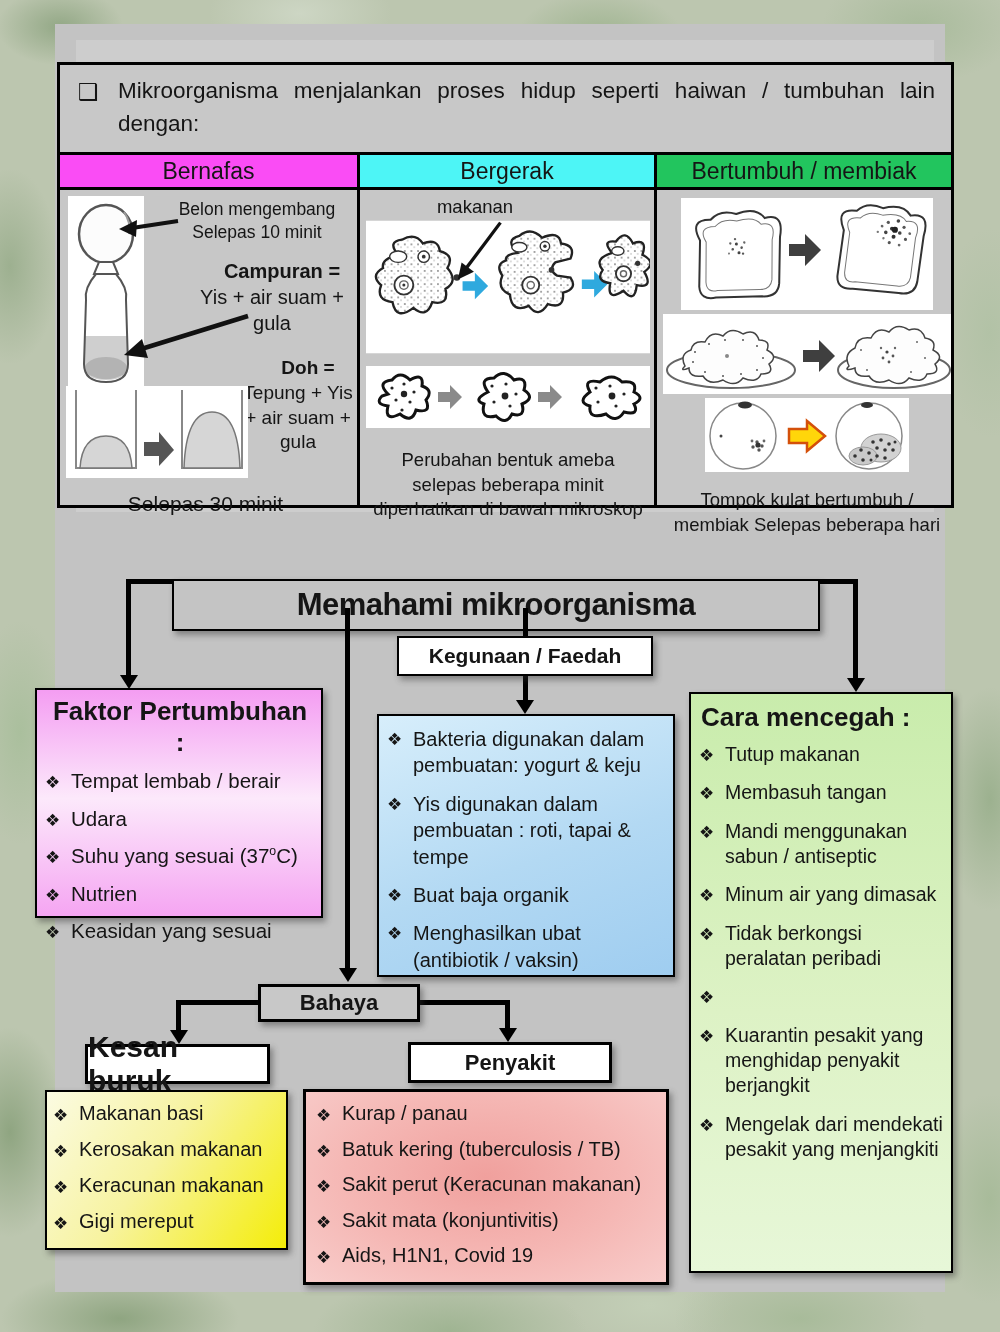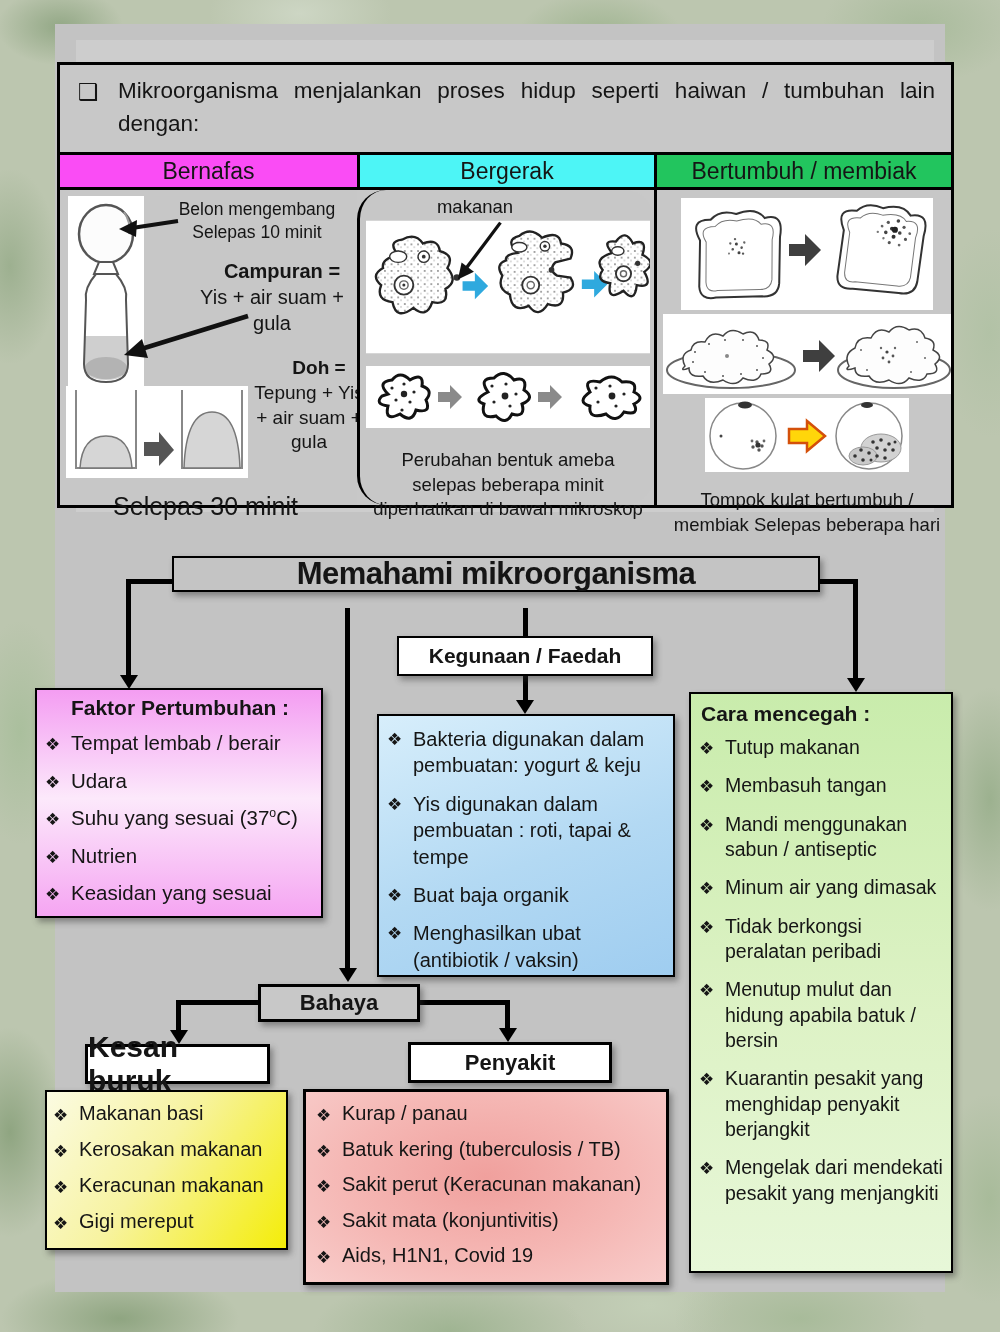--- a/index.html
+++ b/index.html
@@ -30,50 +30,50 @@
   .toptable{position:absolute;left:57px;top:62px;width:897px;border:3px solid #000;background:#c8c8c8;}
   .intro-row{position:relative;min-height:78px;padding:10px 16px 12px 58px;font-size:22.5px;line-height:1.45;text-align:justify;}
   .intro-glyph{position:absolute;left:18px;top:11px;font-size:23px;}
   .hdr-row,.body-row{display:flex;border-top:3px solid #000;}
   .hdr-cell{height:32px;display:flex;align-items:center;justify-content:center;font-size:23px;}
   .hdr-cell.c1{width:297px;background:#fa4cf5;}
   .hdr-cell.c2{width:297px;background:#4df5f6;border-left:3px solid #000;}
   .hdr-cell.c3{width:297px;background:#22c55e;border-left:3px solid #000;}
   .body-cell{position:relative;height:315px;background:#c7c7c7;}
   .body-cell.c1{width:297px;}
-  .body-cell.c2{width:297px;border-left:3px solid #000;border-radius:29px;}
+  .body-cell.c2{width:297px;border-left:3px solid #000;}
   .body-cell.c3{width:297px;border-left:3px solid #000;}
   .cap{position:absolute;text-align:center;font-size:18.5px;line-height:1.32;margin-top:12px;}
   .note{position:absolute;text-align:center;font-size:17.5px;line-height:1.3;}
   .bword{font-weight:bold;margin-left:20px;}
 
   
   .fbox{position:absolute;border:2px solid #000;}
   .shadow{box-shadow:3px 4px 6px rgba(50,50,50,.45);}
-  .title-box{position:absolute;left:172px;top:556px;width:648px;height:36px;background:#c4c4c4;
+  .title-box{position:absolute;left:172px;top:579px;width:648px;height:52px;background:#c4c4c4;
     border:2.5px solid #000;display:flex;align-items:center;justify-content:center;
     font-size:31px;font-weight:bold;letter-spacing:-0.5px;}
   .label-box{position:absolute;background:#fff;border:2.5px solid #000;display:flex;align-items:center;justify-content:center;font-weight:bold;}
   .kegunaan-box{left:397px;top:636px;width:256px;height:40px;font-size:21px;}
   .bahaya-box{left:258px;top:984px;width:162px;height:38px;background:#c8c8c8;border-width:3px;font-size:22px;}
   .kesan-box{left:85px;top:1044px;width:185px;height:40px;border-width:3px;font-size:30px;}
   .penyakit-box{left:408px;top:1042px;width:204px;height:41px;border-width:3px;font-size:22px;}
 
   .pink-box{left:35px;top:688px;width:288px;height:230px;padding:4px 8px;
     background:linear-gradient(180deg,#f49df2 0%,#fce9fb 48%,#f5a5f2 100%);}
   .blue-box{left:377px;top:714px;width:298px;height:263px;padding:10px 8px;border-width:2.5px;
     background:linear-gradient(160deg,#d7eefb 0%,#b3d9f3 55%,#9fcdf0 100%);}
   .green-box{left:689px;top:692px;width:264px;height:581px;padding:6px 8px;
     background:linear-gradient(180deg,#c9ecac 0%,#ddf2c5 55%,#e7f7d8 100%);}
   .yellow-box{left:45px;top:1090px;width:243px;height:160px;padding:10px 6px;
     background:linear-gradient(305deg,#f4ed08 0%,#f7f3a0 55%,#fbfbe2 100%);}
   .red-box{left:303px;top:1089px;width:366px;height:196px;padding:10px 10px;border-width:3px;
     background:radial-gradient(ellipse at 50% 45%,#f0a09d 0%,#f5b7b4 55%,#f8cdcb 100%);}
 
-  .box-title{font-weight:bold;font-size:21px;margin:2px 0 9px 2px;}
+  .box-title{font-weight:bold;font-size:26px;margin:2px 0 9px 2px;}
   .pink-box .box-title{text-align:center;margin-bottom:11px;}
   .li{display:flex;align-items:flex-start;}
   .li .b{flex:0 0 26px;font-size:17px;padding-top:3px;}
   .li .t{flex:1;}
   .pink-box .li{margin-bottom:13.5px;font-size:20.5px;}
   .blue-box .li{margin-bottom:12px;font-size:20px;line-height:1.32;}
   .green-box .li{margin-bottom:13px;font-size:19.5px;line-height:1.3;}
   .yellow-box .li{margin-bottom:12px;font-size:20px;}
   .red-box .li{margin-bottom:11.5px;font-size:20px;}
   .sup{font-size:60%;vertical-align:super;}
@@ -118,33 +118,33 @@
           <polygon points="3,13 21,4 20,21" fill="#111"></polygon>
         </svg>
         <div class="note" style="left:128px;top:68px;width:168px;font-size:20px;line-height:1.3">
           <span class="bword">Campuran =</span><br>
           <span>Yis + air suam + gula</span>
         </div>
         <svg style="position:absolute;left:56px;top:118px" width="140" height="56" viewBox="0 0 140 56">
           <line x1="132" y1="8" x2="22" y2="42" stroke="#111" stroke-width="4.5"></line>
           <polygon points="8,47 26,31 32,50" fill="#111"></polygon>
         </svg>
-        <div class="note" style="left:190px;top:166px;width:118px;font-size:19px;line-height:1.3">
+        <div class="note" style="left:179px;top:166px;width:118px;font-size:19px;line-height:1.3">
           <span class="bword">Doh =</span><br>
           <span>Tepung + Yis + air suam + gula</span>
         </div>
         <svg style="position:absolute;left:6px;top:196px" width="182" height="92" viewBox="0 0 182 92">
           <rect width="182" height="92" fill="#ffffff"></rect>
           <path d="M10,4 L10,82 L70,82 L70,4" fill="none" stroke="#888" stroke-width="2"></path>
           <path d="M14,82 Q16,50 40,50 Q64,50 66,82 Z" fill="#d6d6d6" stroke="#777" stroke-width="1.5"></path>
           <polygon points="78,56 93,56 93,46 108,64 93,80 93,70 78,70" fill="#555"></polygon>
           <path d="M116,4 L116,82 L176,82 L176,4" fill="none" stroke="#888" stroke-width="2"></path>
           <path d="M118,82 Q120,26 146,26 Q172,26 174,82 Z" fill="#d6d6d6" stroke="#777" stroke-width="1.5"></path>
         </svg>
-        <div class="cap" style="left:28px;top:288px;width:235px;font-size:25px">Selepas 30 minit</div>
+        <div class="cap" style="left:28px;top:288px;width:235px;font-size:21px">Selepas 30 minit</div>
       </div>
 
       <div class="body-cell c2">
         <div class="note" style="left:40px;top:5px;width:150px;font-size:18.5px">makanan</div>
         <svg style="position:absolute;left:6px;top:30px" width="284" height="134" viewBox="0 0 300 140">
           <defs>
             <pattern id="pd1" width="7" height="7" patternUnits="userSpaceOnUse">
               <circle cx="2" cy="2" r="0.9" fill="#777"></circle>
                 <circle cx="5" cy="5" r="0.7" fill="#9a9a9a"></circle>
             </pattern>
@@ -411,21 +411,20 @@
     <div class="li">
         <span class="b">❖</span>
         <span class="t">Minum air yang dimasak</span>
       </div>
     <div class="li">
         <span class="b">❖</span>
         <span class="t">Tidak berkongsi peralatan peribadi</span>
       </div>
     <div class="li">
         <span class="b">❖</span>
-        <span class="t">Menutup mulut dan hidung apabila batuk / bersin</span>
       </div>
     <div class="li">
         <span class="b">❖</span>
         <span class="t">Kuarantin pesakit yang menghidap penyakit berjangkit</span>
       </div>
     <div class="li">
         <span class="b">❖</span>
         <span class="t">Mengelak dari mendekati pesakit yang menjangkiti</span>
       </div>
   </div>

